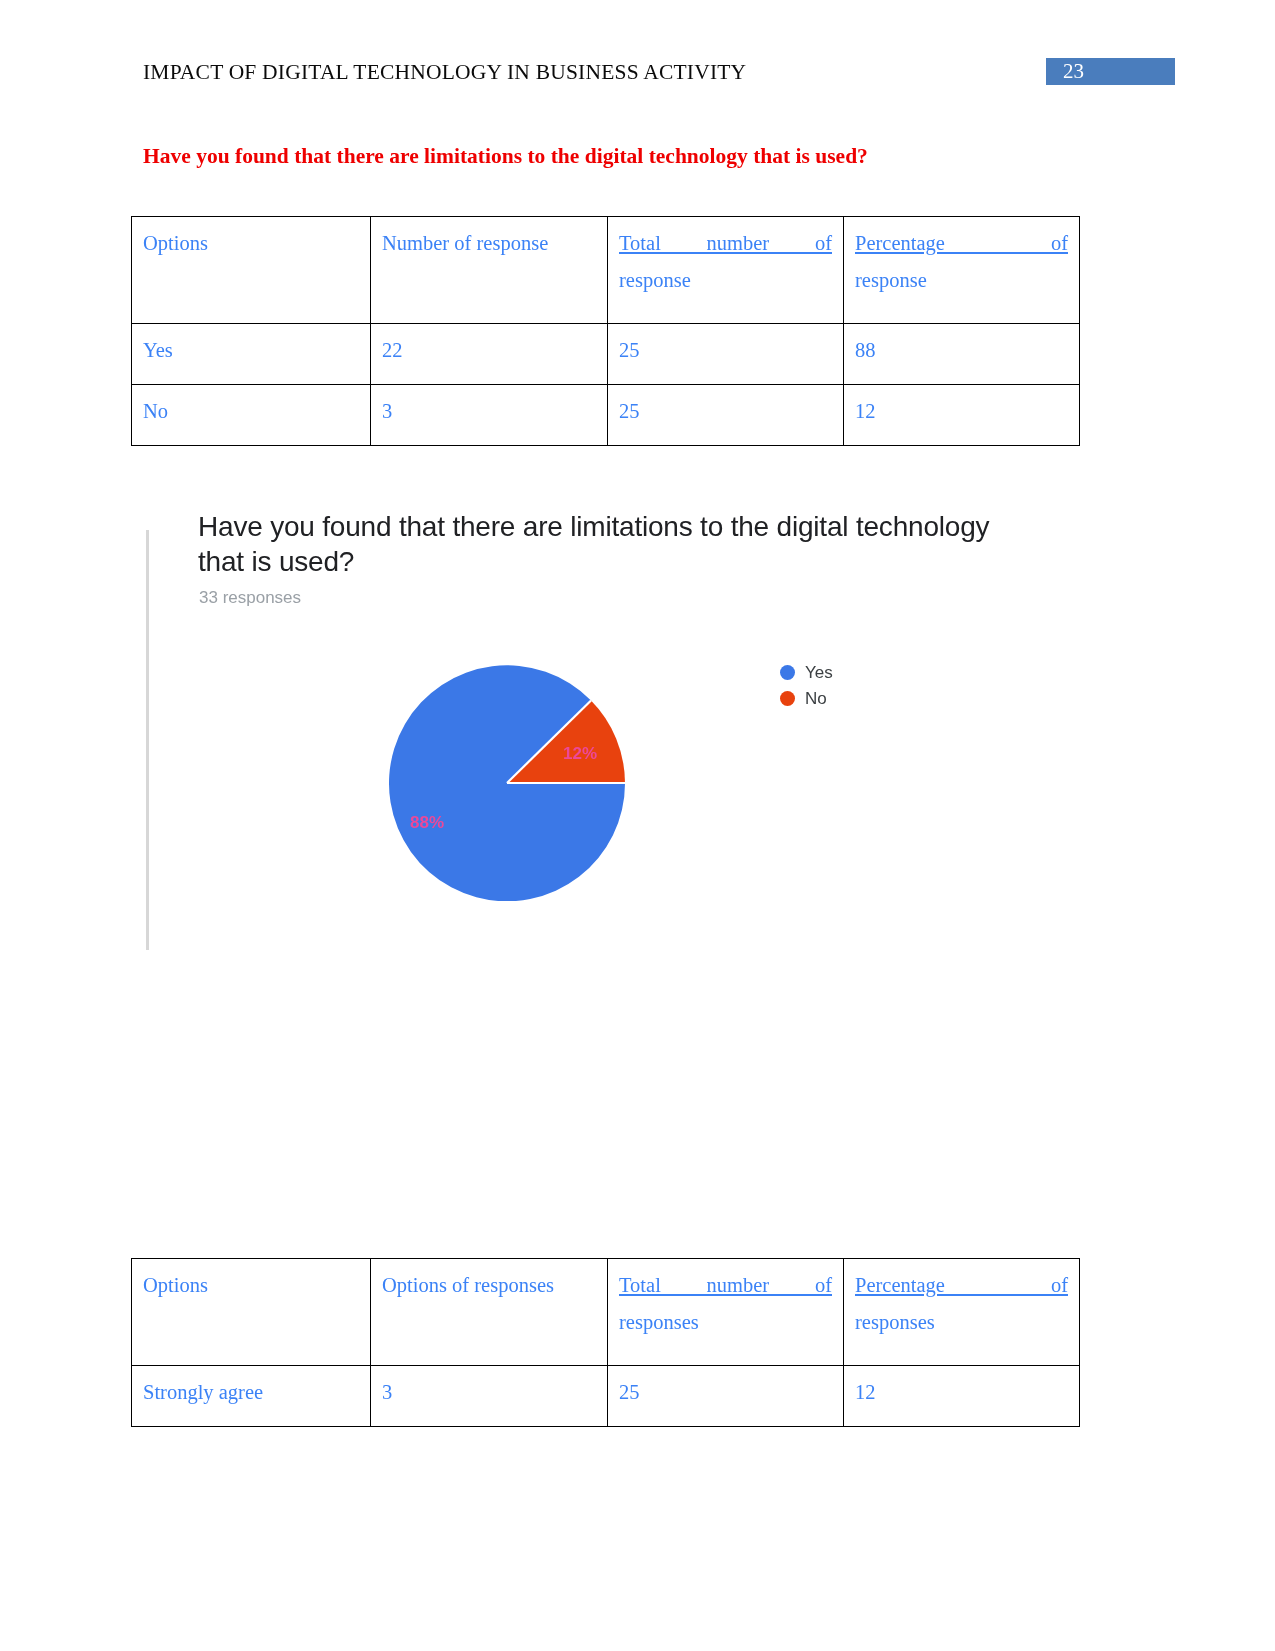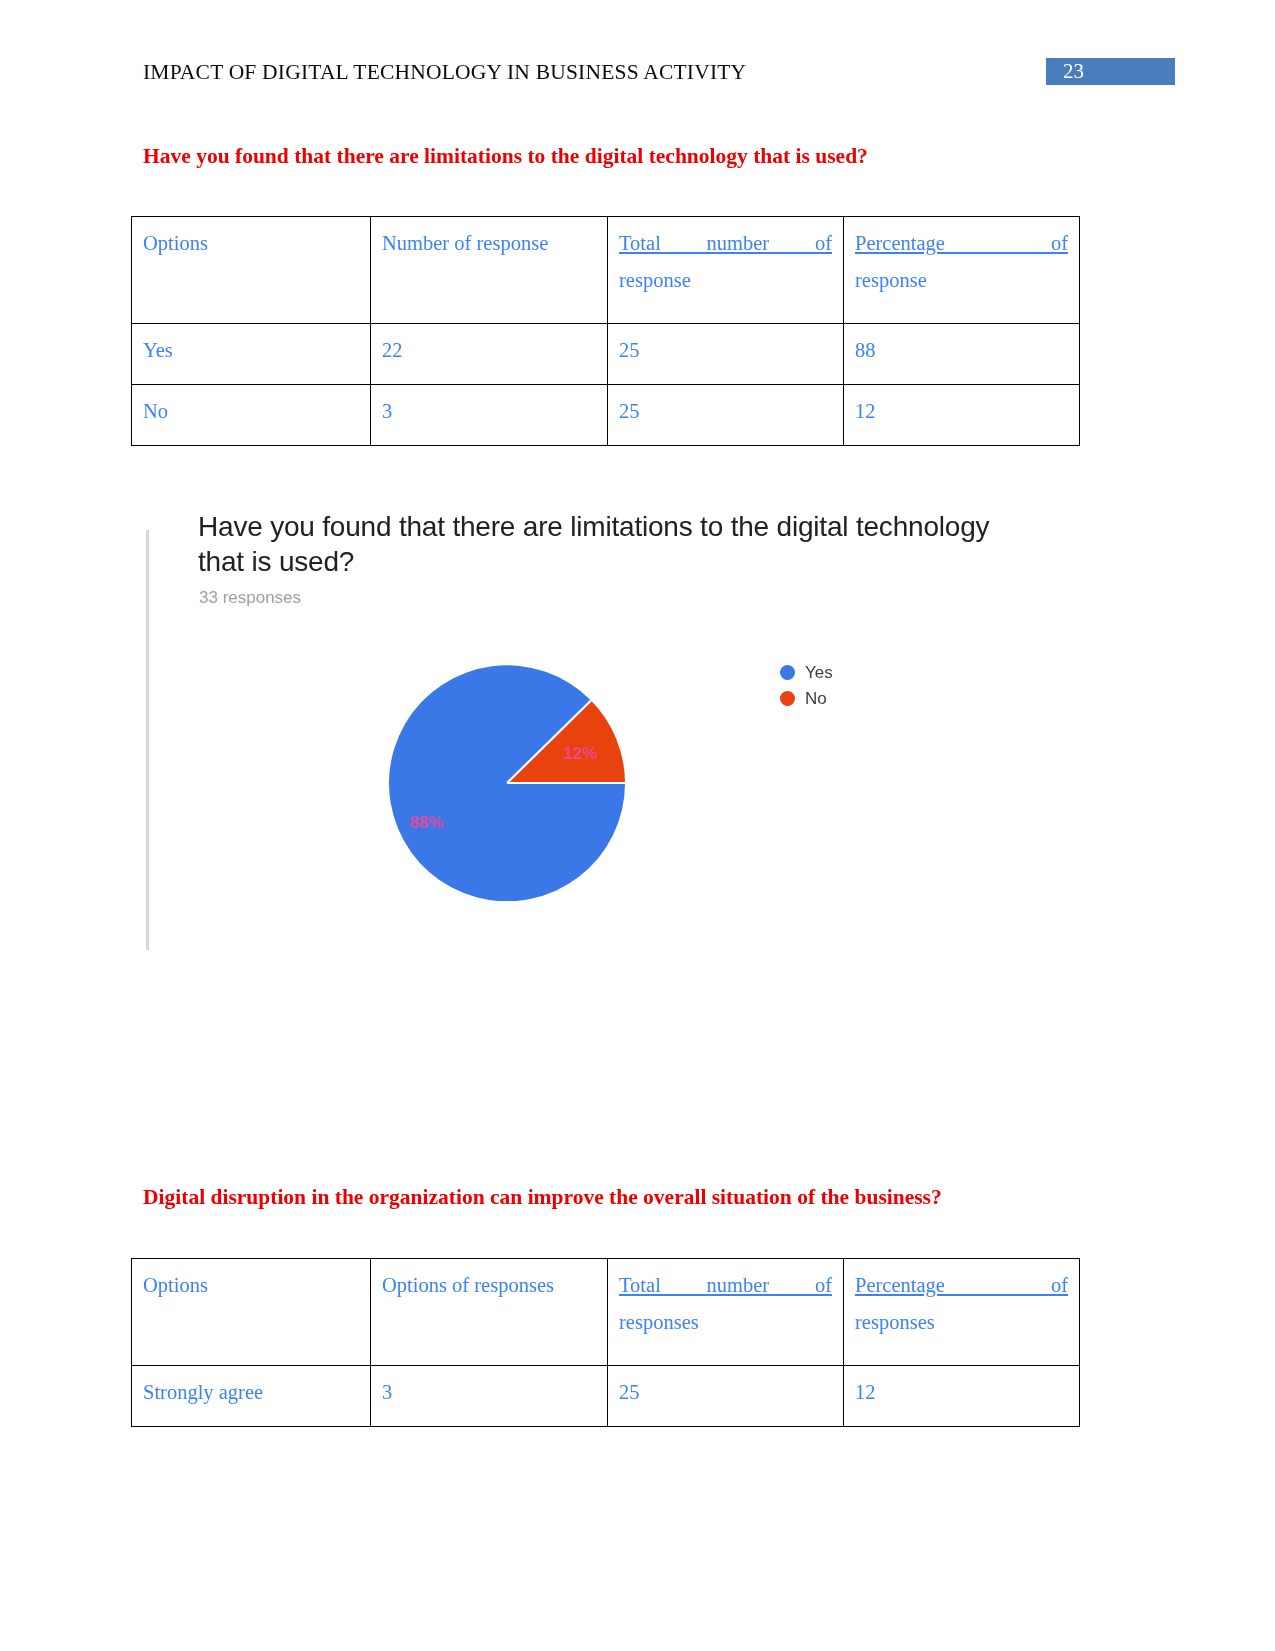--- a/index.html
+++ b/index.html
@@ -268,21 +268,20 @@
         <span class="legend-text">Yes</span>
       </div>
       <div class="legend-item">
         <span class="legend-dot" style="background:#e8420e"></span>
         <span class="legend-text">No</span>
       </div>
     </div>
   </div>
 
 
-  <div class="q-heading" id="heading-2">Digital disruption in the organization can improve the overall situation of the business?</div>
 
   <table class="resp-table" id="table-2">
     <colgroup>
         <col class="c1">
         <col class="c2">
         <col class="c3">
         <col class="c4">
       </colgroup>
     <tbody>
       <tr class="header-row">

